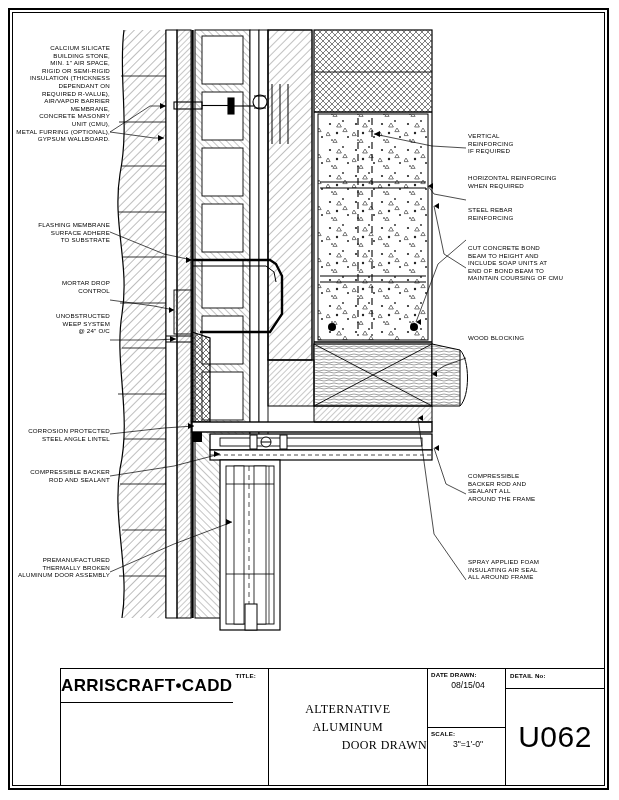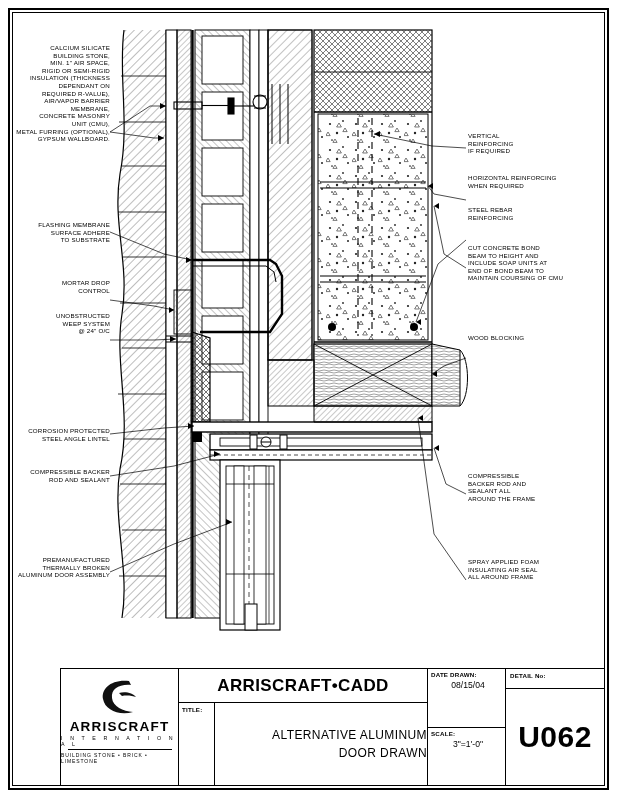--- a/index.html
+++ b/index.html
@@ -19,40 +19,40 @@
 
   
   #titleblock{position:absolute;left:60px;top:668px;width:545px;height:118px;border:1.6px solid #000;box-sizing:border-box;display:flex;}
   #tb-logo{width:118px;border-right:1.6px solid #000;box-sizing:border-box;position:relative;display:flex;flex-direction:column;align-items:center;justify-content:flex-start;}
   .logo-mark{margin-top:8px;width:50px;height:40px;position:relative;}
   .logo-name{font-size:13.5px;letter-spacing:1.2px;font-weight:bold;margin-top:2px;}
   .logo-sub1{font-size:5.3px;letter-spacing:3.1px;margin-top:1px;}
   .logo-rule{width:104px;height:1px;background:#000;margin-top:2px;}
   .logo-sub2{font-size:5px;letter-spacing:.9px;margin-top:2px;}
 
-  #tb-mid{flex:1;border-right:1.6px solid #000;box-sizing:border-box;display:flex;flex-direction:column;}
+  #tb-mid{flex:1;border-right:1.6px solid #000;box-sizing:border-box;display:flex;flex-direction:row;}
   #tb-mid-top{height:34px;border-bottom:1.6px solid #000;box-sizing:border-box;display:flex;align-items:center;justify-content:center;}
   .brandline{font-size:17px;font-weight:bold;letter-spacing:.4px;}
   #tb-mid-bot{flex:1;display:flex;}
   #tb-title-cell{width:36px;border-right:1.6px solid #000;box-sizing:border-box;padding:3px 0 0 3px;}
   .tiny-hdr{font-size:6.2px;font-weight:bold;letter-spacing:.2px;}
-  #tb-title-val{flex:1;display:flex;flex-direction:column;align-items:flex-end;justify-content:center;text-align:center;}
+  #tb-title-val{flex:1;display:flex;flex-direction:column;align-items:flex-end;justify-content:center;text-align:center;font-family:Liberation Serif, serif;}
   .title-val-line{font-size:12px;letter-spacing:.4px;line-height:18px;}
 
   #tb-right{width:176px;display:flex;box-sizing:border-box;}
   #tb-right-left{width:78px;border-right:1.6px solid #000;box-sizing:border-box;display:flex;flex-direction:column;}
   .rr-cell{flex:1;border-bottom:1.6px solid #000;box-sizing:border-box;padding:2px 0 0 3px;}
   .rr-cell:last-child{border-bottom:none;}
   .rr-val{font-size:8.6px;text-align:center;margin-top:2px;}
   #tb-right-right{flex:1;display:flex;flex-direction:column;}
   #detail-hdr{height:20px;border-bottom:1.6px solid #000;box-sizing:border-box;padding:3px 0 0 4px;}
   #detail-num{height:22px;border-bottom:1.6px solid #000;box-sizing:border-box;display:flex;align-items:center;justify-content:center;}
   .detail-num-txt{font-size:11px;letter-spacing:.5px;}
   #detail-big{flex:1;display:flex;align-items:center;justify-content:center;}
-  .detail-big-txt{font-size:30px;font-weight:bold;letter-spacing:.5px;}
+  .detail-big-txt{font-size:30px;font-weight:normal;letter-spacing:.5px;}
 </style>
 </head>
 <body>
 
 <div id="sheet">
 
   <div class="frame-outer"></div>
   <div class="frame-inner"></div>
 
   <div id="drawing">
@@ -309,33 +309,20 @@
   <div class="lbl l" style="left:468px;top:472px;width:126px;">COMPRESSIBLE
 BACKER ROD AND
 SEALANT ALL
 AROUND THE FRAME</div>
   <div class="lbl l" style="left:468px;top:558px;width:126px;">SPRAY APPLIED FOAM
 INSULATING AIR SEAL
 ALL AROUND FRAME</div>
 
   <div id="titleblock">
 
-    <div id="tb-logo">
-      <div class="logo-mark">
-        <svg width="50" height="40" viewBox="0 0 50 40" xmlns="http://www.w3.org/2000/svg">
-          <path d="M34 4 C16 2, 6 12, 8 22 C10 33, 24 39, 38 35
-                   C28 34, 18 30, 17 21 C16 12, 24 7, 36 8 Z" fill="#111"></path>
-          <path d="M24 16 C30 14, 38 16, 41 20 C38 19, 32 18, 27 19 Z" fill="#111"></path>
-        </svg>
-      </div>
-      <div class="logo-name">ARRISCRAFT</div>
-      <div class="logo-sub1">I N T E R N A T I O N A L</div>
-      <div class="logo-rule"></div>
-      <div class="logo-sub2">BUILDING STONE • BRICK • LIMESTONE</div>
-    </div>
 
     <div id="tb-mid">
       <div id="tb-mid-top">
         <div class="brandline">ARRISCRAFT•CADD</div>
       </div>
       <div id="tb-mid-bot">
         <div id="tb-title-cell">
           <div class="tiny-hdr">TITLE:</div>
         </div>
         <div id="tb-title-val">

